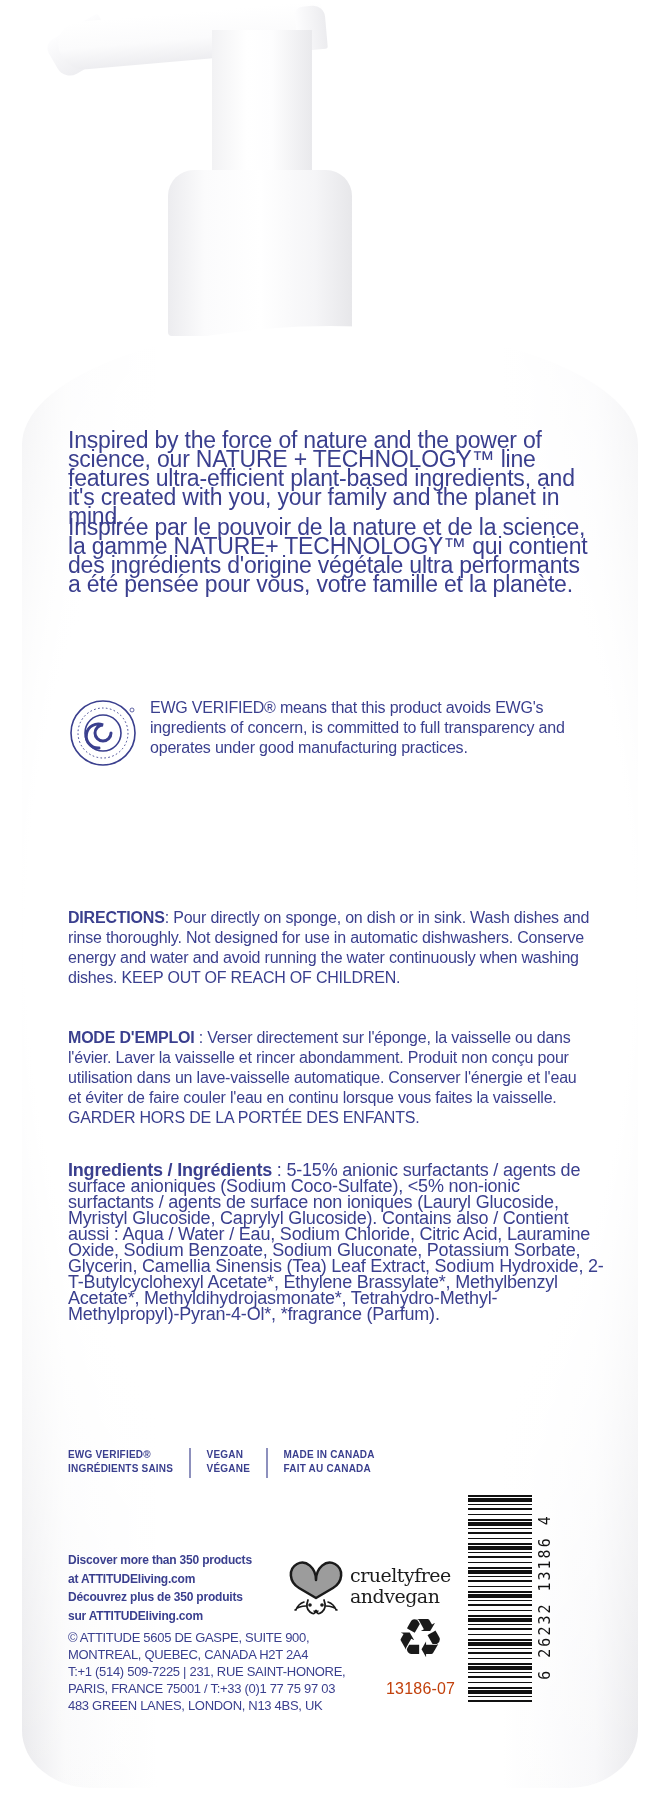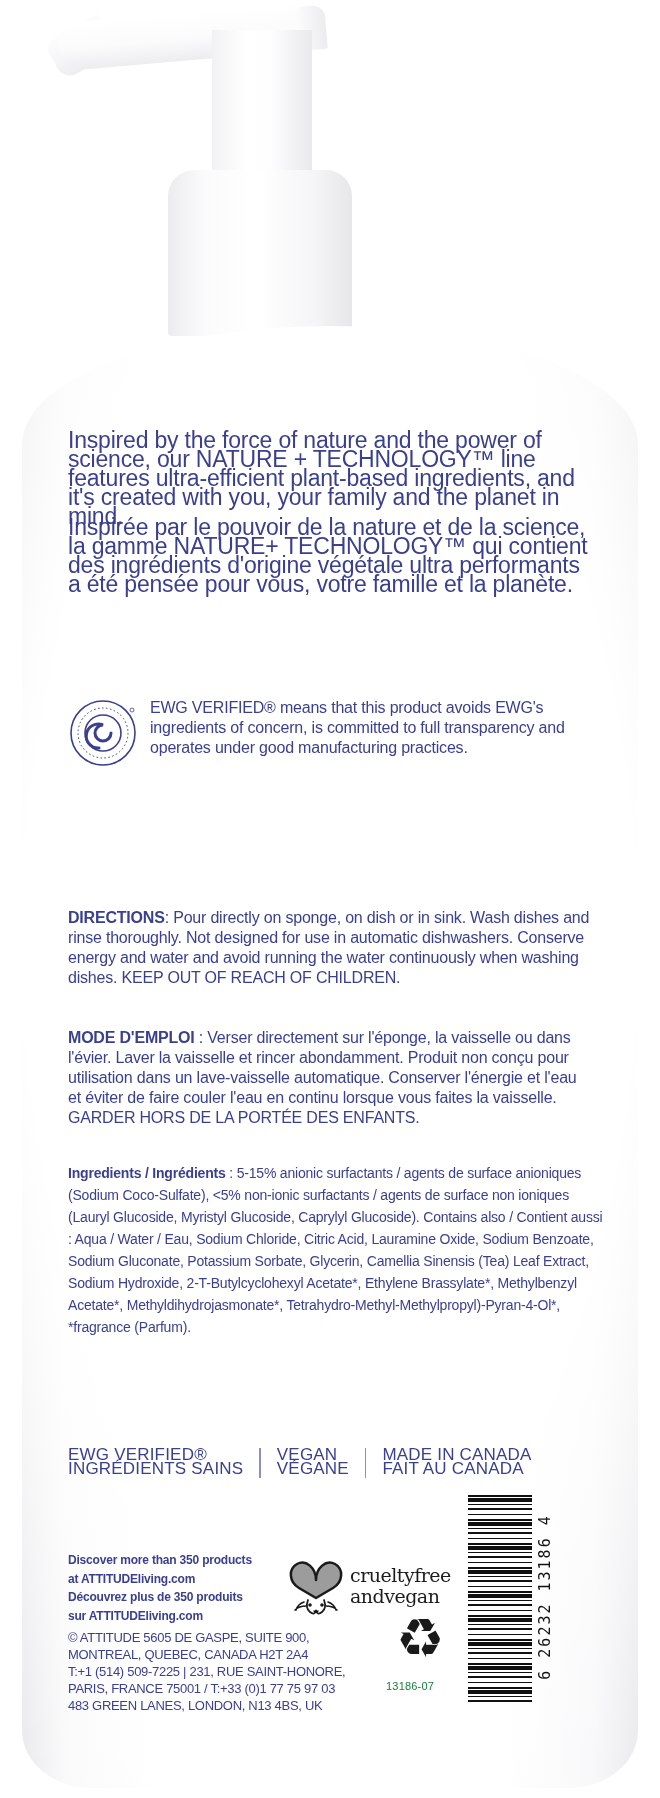--- a/index.html
+++ b/index.html
@@ -24,38 +24,38 @@
     background:
       radial-gradient(ellipse 90% 70% at 50% 42%,#ffffff 55%,rgba(255,255,255,0) 100%),
       linear-gradient(to right,#e9e9ec 0%,#f9f9fa 7%,#ffffff 22%,#ffffff 78%,#f7f7f9 93%,#e9e9ec 100%);
     border-radius:310px 310px 70px 70px / 120px 120px 58px 58px;}
   
   .lbl{position:absolute;left:68px;width:524px;color:#3a3f8e;
        letter-spacing:-0.2px;}
   .b{font-weight:bold;}
   .intro{font-size:23px;line-height:19px;font-weight:normal;}
   .para{font-size:16px;line-height:20px;}
-  .ingr{font-size:14px;line-height:22px;width:536px;}
+  .ingr{font-size:18px;line-height:16px;width:536px;}
   .pre{white-space:pre-line;}
   .seal{float:left;width:70px;height:70px;margin:0 12px 2px 0;}
   
   .badges{position:absolute;left:68px;top:1448px;display:flex;align-items:flex-start;color:#3a3f8e;}
-  .badge{font-size:17px;line-height:14px;font-weight:normal;letter-spacing:0.2px;}
+  .badge{font-size:10px;line-height:14px;font-weight:bold;letter-spacing:0.2px;}
   .badge-sep{width:1.5px;height:30px;background:#8d90bd;margin:0 16px;align-self:center;}
   
   .discover{position:absolute;left:68px;top:1551px;font-size:12px;line-height:18.5px;
     font-weight:bold;color:#3a3f8e;letter-spacing:-0.2px;}
   .address{position:absolute;left:68px;top:1629px;font-size:13px;line-height:17px;
     color:#3a3f8e;letter-spacing:-0.3px;}
   .bunny{position:absolute;left:284px;top:1550px;width:64px;height:80px;}
   .cruelty{position:absolute;left:350px;top:1565px;font-family:"DejaVu Serif",serif;
     font-weight:normal;color:#1c1c1c;font-size:19px;line-height:21px;letter-spacing:-0.5px;}
   .recycle{position:absolute;left:396px;top:1612px;font-size:54px;line-height:54px;
     color:#1a1a1a;font-family:"DejaVu Sans",sans-serif;}
-  .recycle-code{position:absolute;left:386px;top:1680px;font-size:11px;color:#15803d;
+  .recycle-code{position:absolute;left:386px;top:1680px;font-size:16px;color:#c2410c;
     letter-spacing:0.2px;}
   
   .barcode-wrap{position:absolute;left:408px;top:1552px;width:210px;height:90px;
     transform:rotate(-90deg);}
   .barcode-bars{width:210px;height:64px;
     background:repeating-linear-gradient(90deg,
       #111 0 2px,#fff 2px 5px,#111 5px 6px,#fff 6px 8px,
       #111 8px 12px,#fff 12px 13px,#111 13px 15px,#fff 15px 19px,
       #111 19px 20px,#fff 20px 24px);}
   .barcode-num{width:210px;text-align:center;font-family:"DejaVu Sans Mono",monospace;

